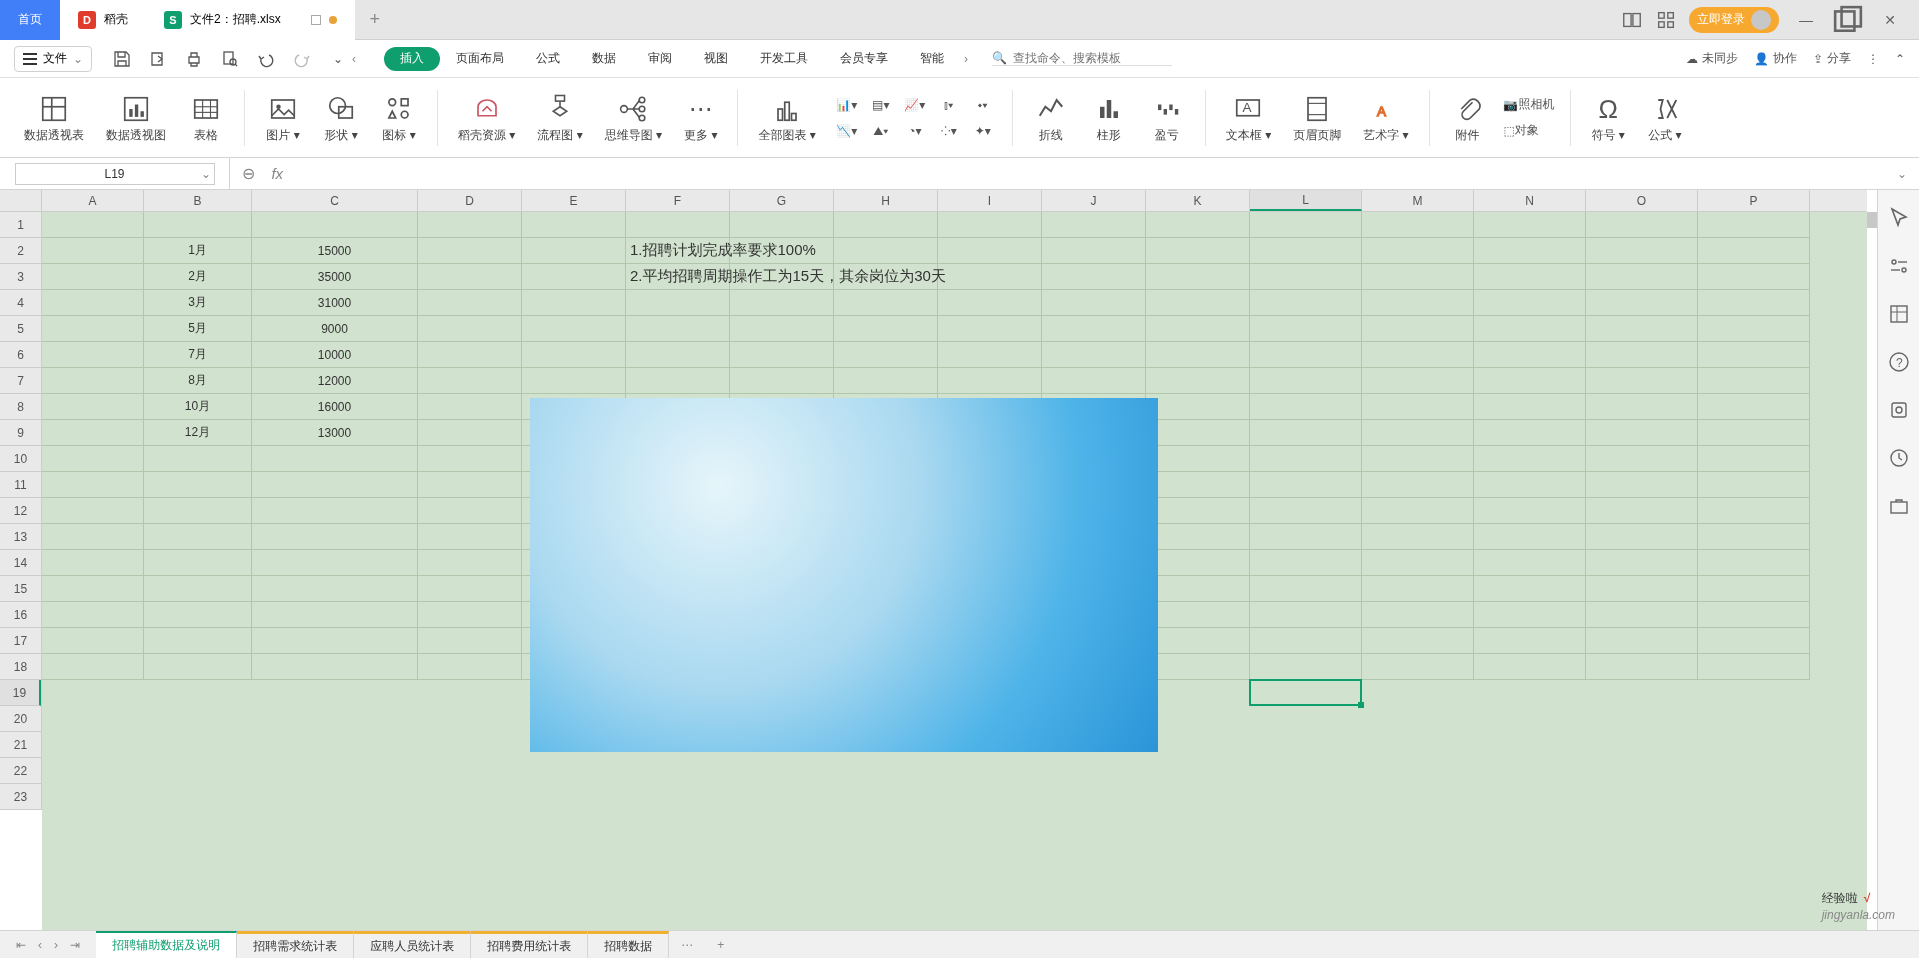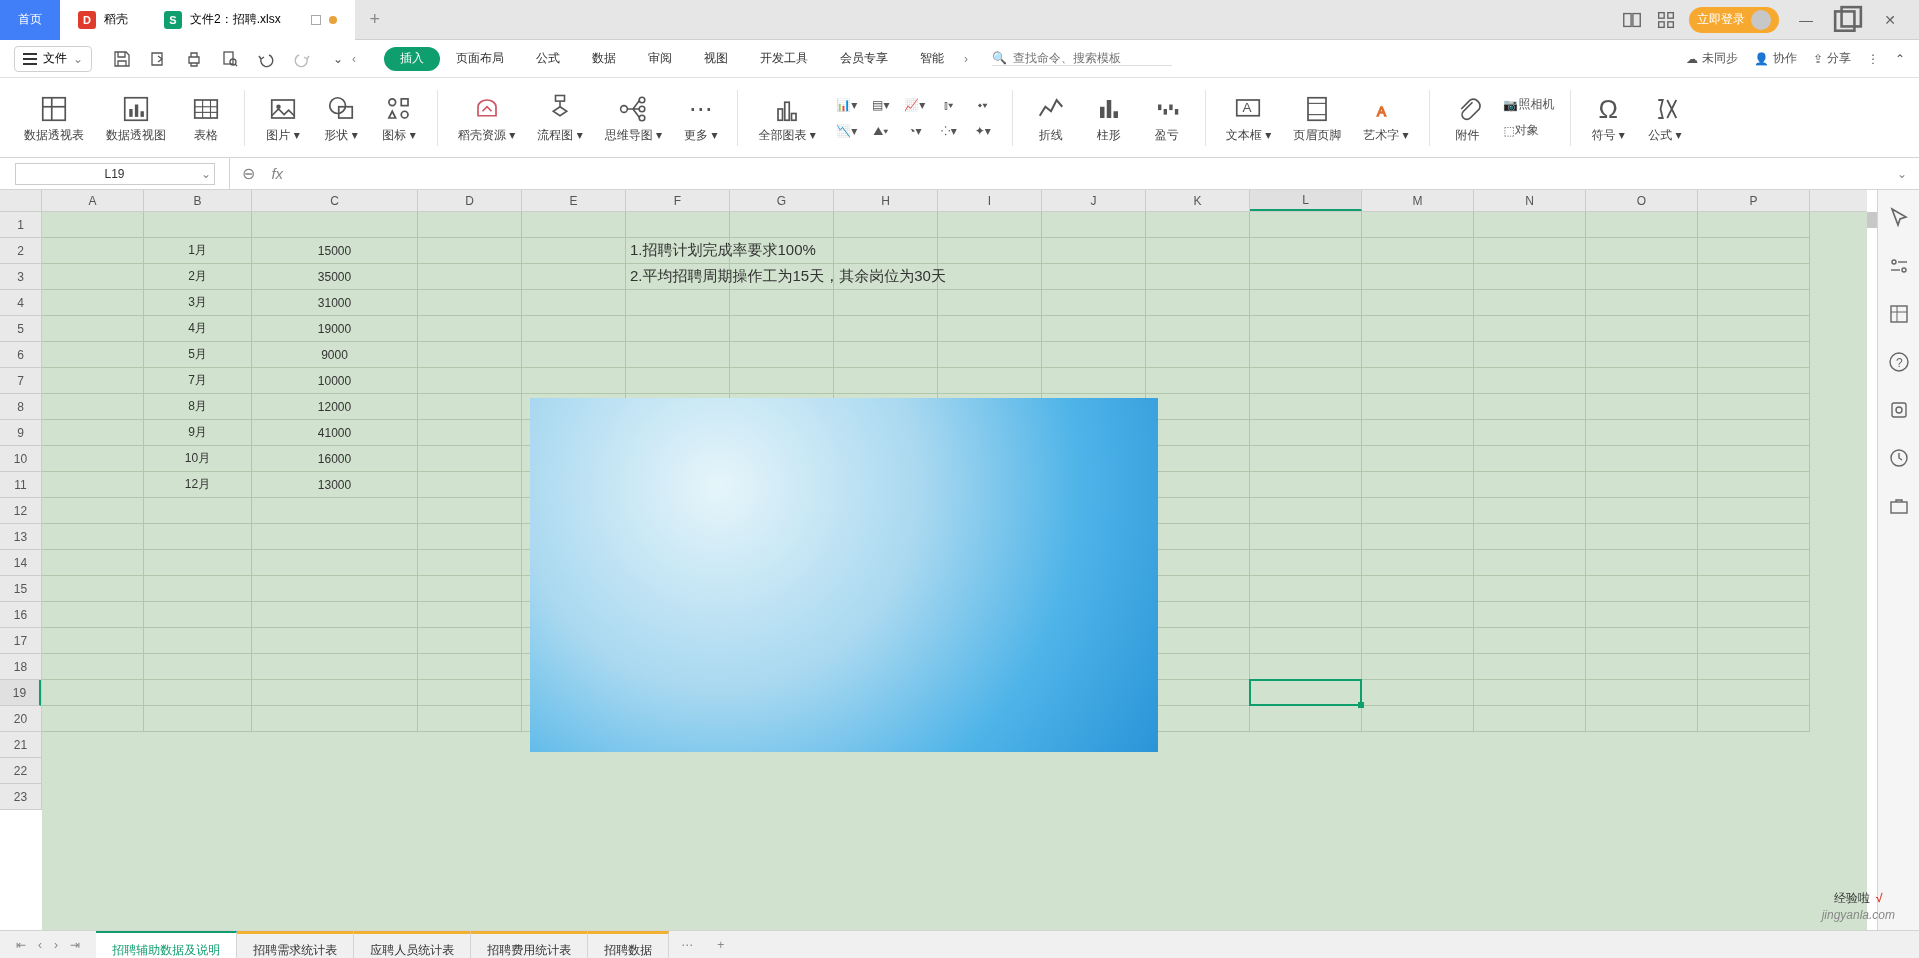--- a/index.html
+++ b/index.html
@@ -76,27 +76,27 @@
     .side-grip{position:absolute;right:0;top:22px;width:10px;height:16px;background:#c8c8c8;}
     
     
     .sidep{position:absolute;right:0;top:190px;width:42px;bottom:28px;background:#f5f5f5;border-left:1px solid #d4d4d4;display:flex;flex-direction:column;align-items:center;gap:24px;padding-top:16px;}
     .sidep div{width:24px;height:24px;display:flex;align-items:center;justify-content:center;color:#666;cursor:pointer;}
     
     
     .btabs{position:absolute;bottom:0;left:0;right:0;height:28px;background:#f0f0f0;display:flex;align-items:center;border-top:1px solid #d4d4d4;}
     .bnav{display:flex;align-items:center;gap:12px;padding:0 16px;color:#888;}
     .bnav span{cursor:pointer;}
-    .btab{height:28px;padding:0 16px;display:flex;align-items:flex-end;cursor:pointer;color:#333;border-right:1px solid #d4d4d4;}
+    .btab{height:28px;padding:0 16px;display:flex;align-items:center;cursor:pointer;color:#333;border-right:1px solid #d4d4d4;}
     .btab-active{background:#fff;color:#0f9e6e;border-top:2px solid #0f9e6e;}
     .btab-amber{border-top:3px solid #f0b030;}
     .btab-more{color:#888;padding:0 12px;cursor:pointer;}
     
     
-    .wm{position:absolute;right:24px;bottom:36px;text-align:center;font-family:Arial;pointer-events:none;}
+    .wm{position:absolute;right:24px;bottom:36px;text-align:left;font-family:Arial;pointer-events:none;}
     .wm .l1{font-size:22px;color:#333;}
     .wm .l1 .ck{color:#e03c2e;font-weight:bold;}
     .wm .l2{font-size:12px;color:#888;font-style:italic;}
     
     svg{width:100%;height:100%;}
   </style>
 </head>
 <body>
 
 <div class="titlebar">
@@ -584,38 +584,20 @@
         <div class="cell" style="width: 104px;"></div>
         <div class="cell" style="width: 104px;"></div>
         <div class="cell" style="width: 112px;"></div>
         <div class="cell" style="width: 112px;"></div>
         <div class="cell" style="width: 112px;"></div>
         <div class="cell" style="width: 112px;"></div>
         <div class="cell" style="width: 112px;"></div>
       </div>
       <div class="cell-row">
         <div class="cell" style="width: 102px;"></div>
-        <div class="cell" style="width: 108px;">4月</div>
-        <div class="cell" style="width: 166px;">19000</div>
-        <div class="cell" style="width: 104px;"></div>
-        <div class="cell" style="width: 104px;"></div>
-        <div class="cell" style="width: 104px;"></div>
-        <div class="cell" style="width: 104px;"></div>
-        <div class="cell" style="width: 104px;"></div>
-        <div class="cell" style="width: 104px;"></div>
-        <div class="cell" style="width: 104px;"></div>
-        <div class="cell" style="width: 104px;"></div>
-        <div class="cell" style="width: 112px;"></div>
-        <div class="cell" style="width: 112px;"></div>
-        <div class="cell" style="width: 112px;"></div>
-        <div class="cell" style="width: 112px;"></div>
-        <div class="cell" style="width: 112px;"></div>
-      </div>
-      <div class="cell-row">
-        <div class="cell" style="width: 102px;"></div>
         <div class="cell" style="width: 108px;">5月</div>
         <div class="cell" style="width: 166px;">9000</div>
         <div class="cell" style="width: 104px;"></div>
         <div class="cell" style="width: 104px;"></div>
         <div class="cell" style="width: 104px;"></div>
         <div class="cell" style="width: 104px;"></div>
         <div class="cell" style="width: 104px;"></div>
         <div class="cell" style="width: 104px;"></div>
         <div class="cell" style="width: 104px;"></div>
         <div class="cell" style="width: 104px;"></div>
@@ -640,38 +622,20 @@
         <div class="cell" style="width: 112px;"></div>
         <div class="cell" style="width: 112px;"></div>
         <div class="cell" style="width: 112px;"></div>
         <div class="cell" style="width: 112px;"></div>
         <div class="cell" style="width: 112px;"></div>
       </div>
       <div class="cell-row">
         <div class="cell" style="width: 102px;"></div>
         <div class="cell" style="width: 108px;">8月</div>
         <div class="cell" style="width: 166px;">12000</div>
-        <div class="cell" style="width: 104px;"></div>
-        <div class="cell" style="width: 104px;"></div>
-        <div class="cell" style="width: 104px;"></div>
-        <div class="cell" style="width: 104px;"></div>
-        <div class="cell" style="width: 104px;"></div>
-        <div class="cell" style="width: 104px;"></div>
-        <div class="cell" style="width: 104px;"></div>
-        <div class="cell" style="width: 104px;"></div>
-        <div class="cell" style="width: 112px;"></div>
-        <div class="cell" style="width: 112px;"></div>
-        <div class="cell" style="width: 112px;"></div>
-        <div class="cell" style="width: 112px;"></div>
-        <div class="cell" style="width: 112px;"></div>
-      </div>
-      <div class="cell-row">
-        <div class="cell" style="width: 102px;"></div>
-        <div class="cell" style="width: 108px;">9月</div>
-        <div class="cell" style="width: 166px;">41000</div>
         <div class="cell" style="width: 104px;"></div>
         <div class="cell" style="width: 104px;"></div>
         <div class="cell" style="width: 104px;"></div>
         <div class="cell" style="width: 104px;"></div>
         <div class="cell" style="width: 104px;"></div>
         <div class="cell" style="width: 104px;"></div>
         <div class="cell" style="width: 104px;"></div>
         <div class="cell" style="width: 104px;"></div>
         <div class="cell" style="width: 112px;"></div>
         <div class="cell" style="width: 112px;"></div>

